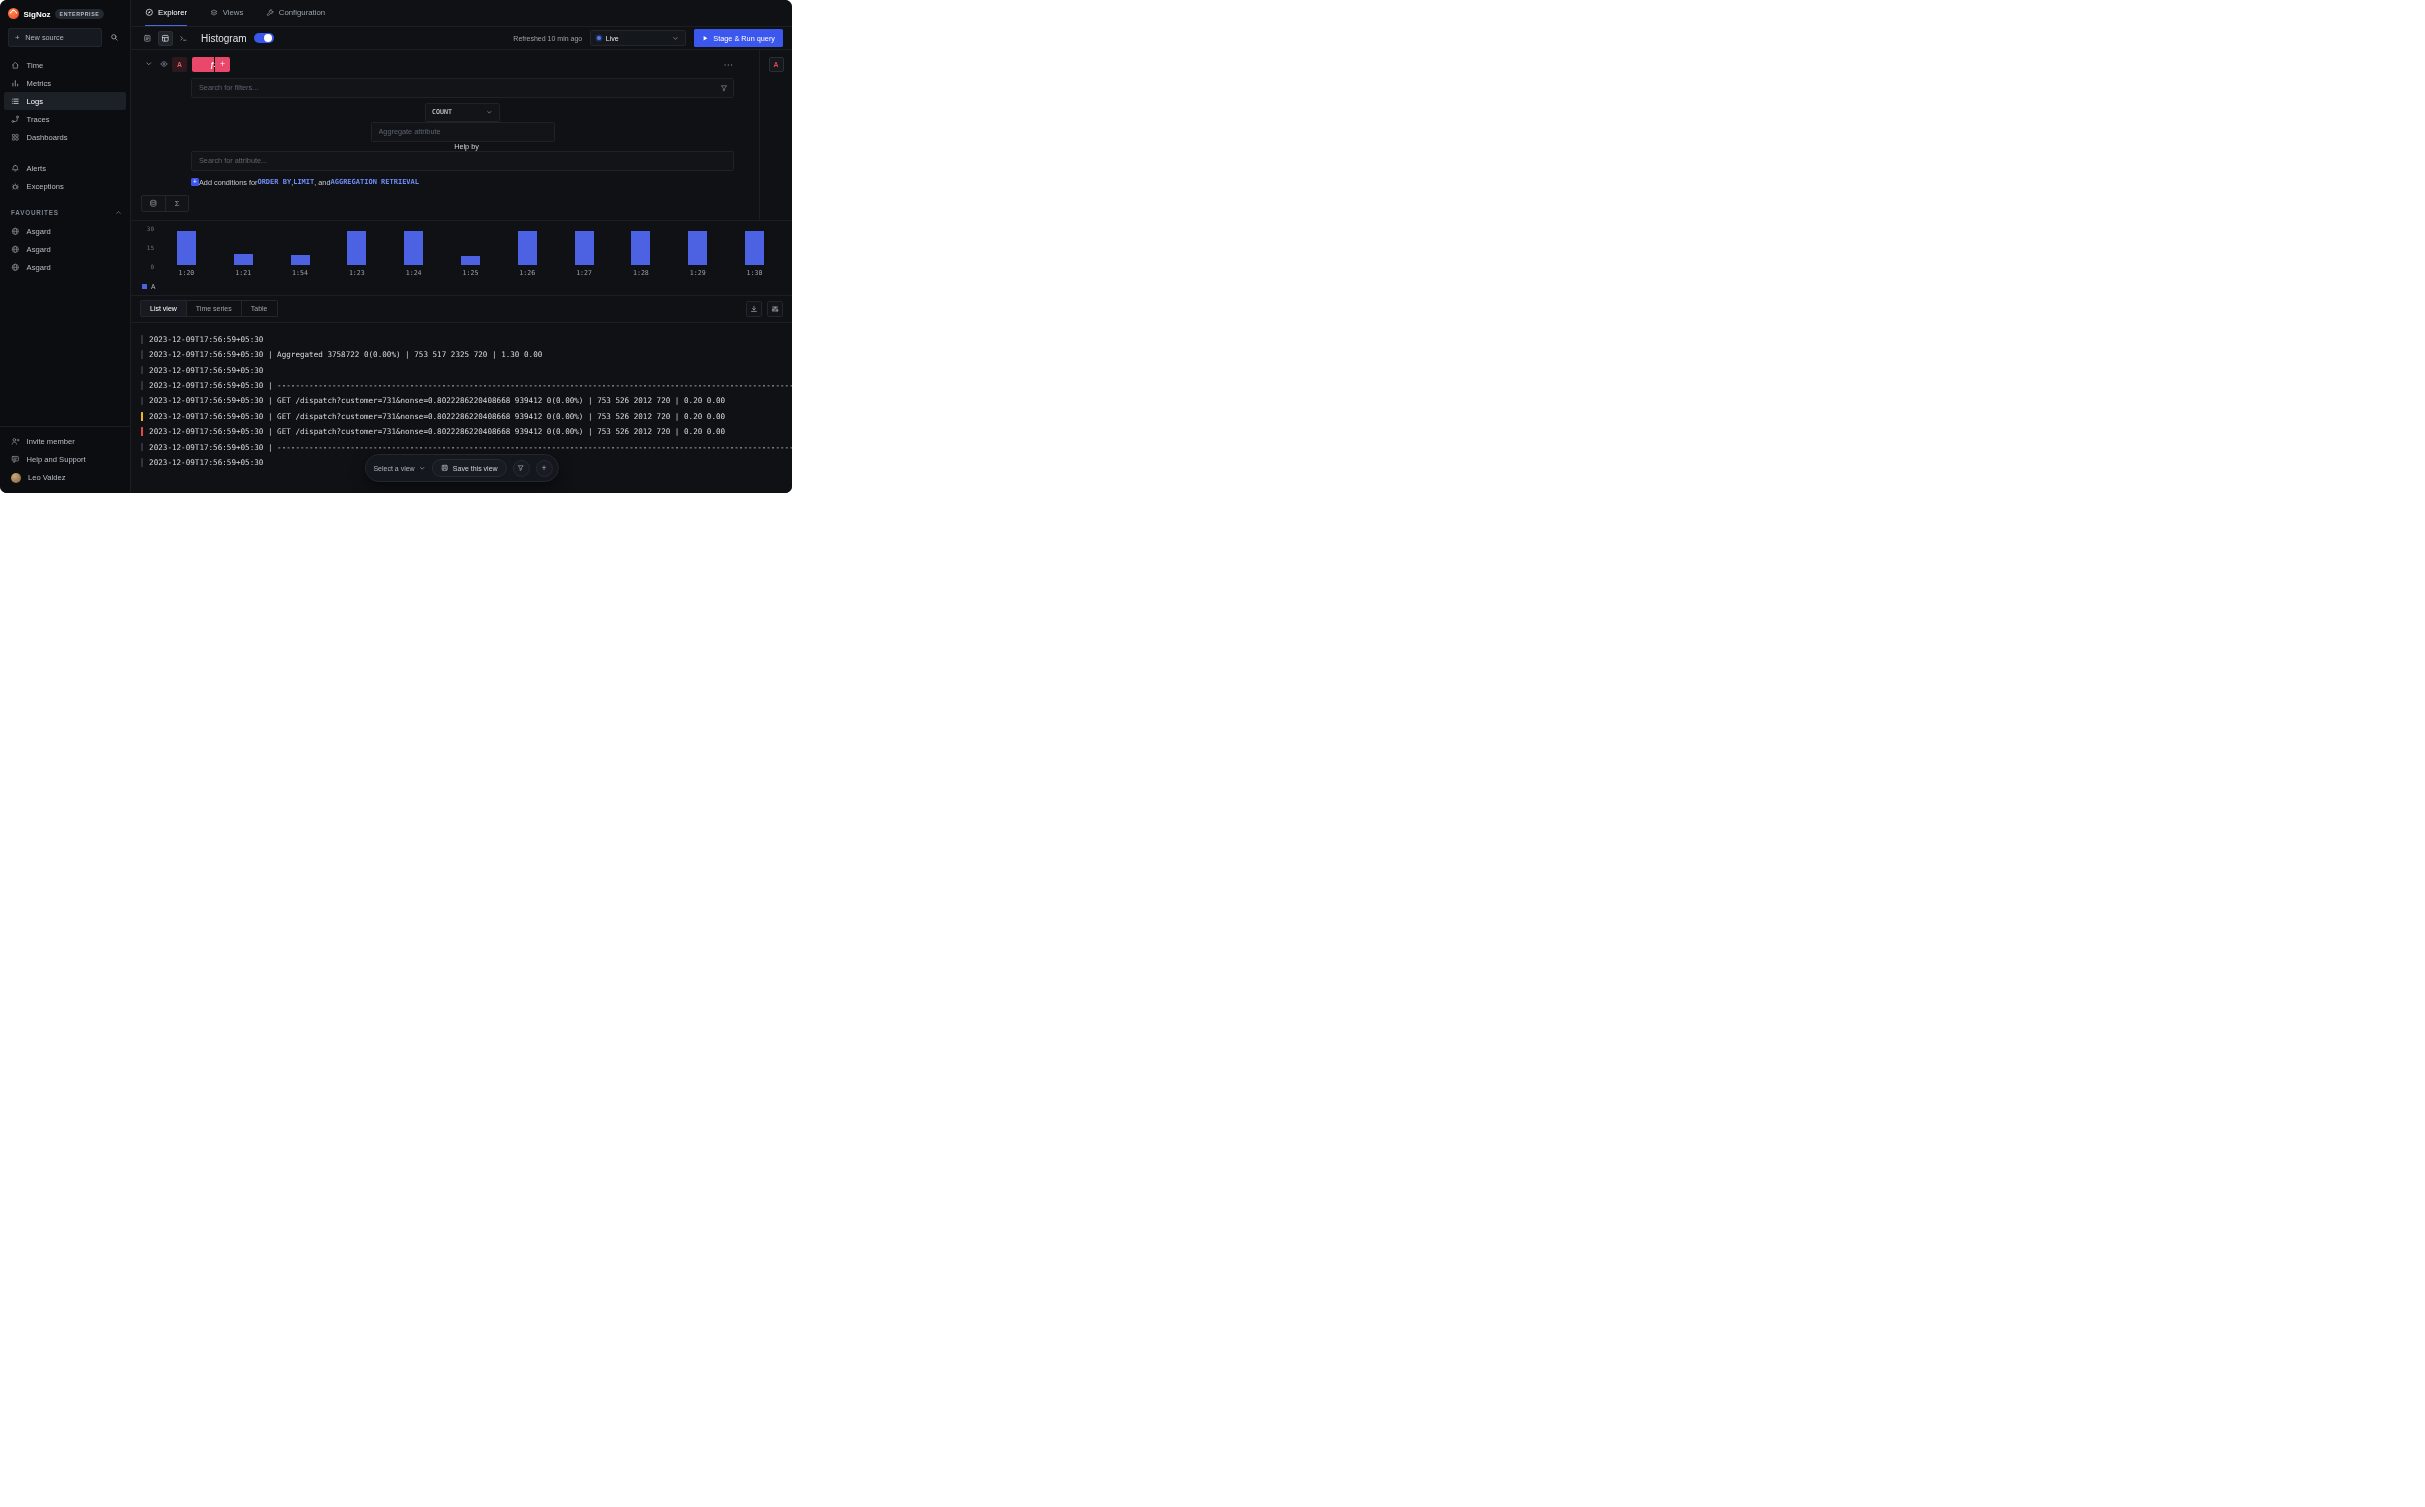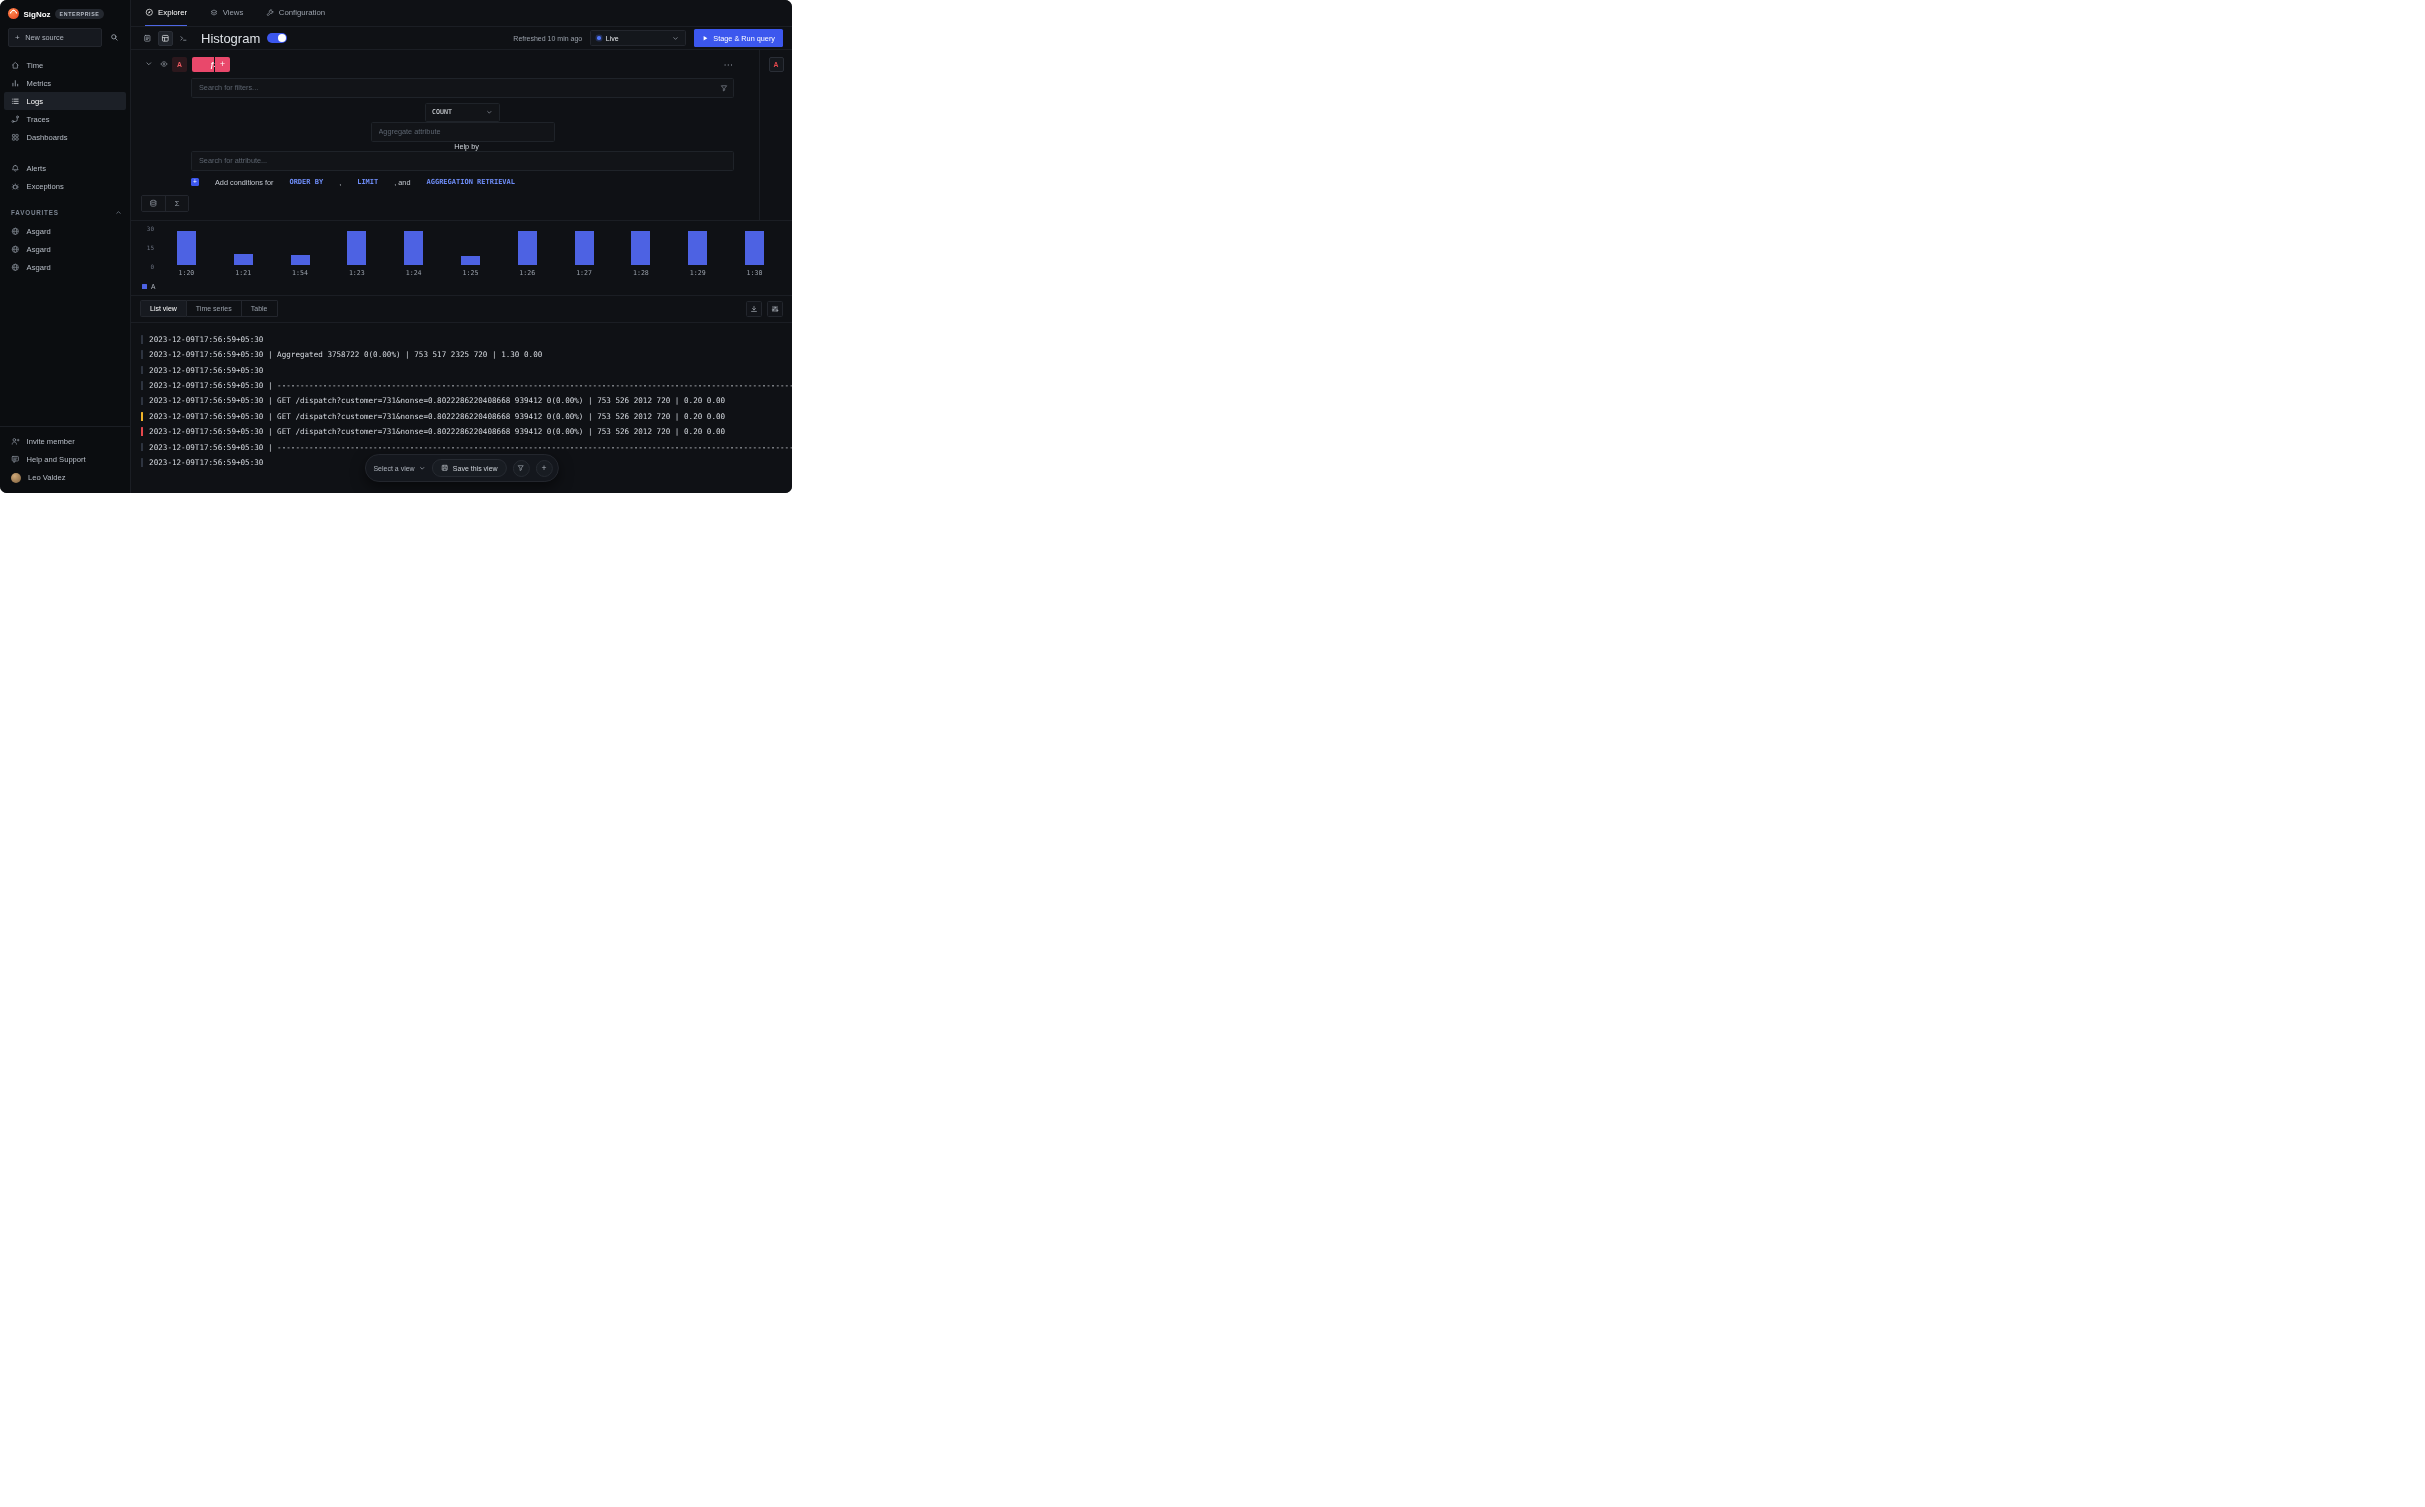--- a/index.html
+++ b/index.html
@@ -32,21 +32,21 @@
   .main { flex:1; display:flex; flex-direction:column; position:relative; background:#0f1115; min-width:0; }
 
   .topnav { display:flex; align-items:center; gap:23px; padding:0 14px; height:27px; border-bottom:0.5px solid #1b1e24; flex:none; }
   .top-tab { display:flex; align-items:center; gap:4.5px; height:100%; color:#9aa1ab; font-size:7.8px; cursor:pointer; border-bottom:1px solid transparent; }
   .top-tab.active { color:#ffffff; border-bottom-color:#4e67e5; }
   .top-tab svg { stroke:currentColor; }
 
   .toolbar { display:flex; align-items:center; height:23px; padding:0 9px; border-bottom:0.5px solid #1b1e24; gap:3px; flex:none; }
   .tool-btn { width:15px; height:15px; display:flex; align-items:center; justify-content:center; border-radius:2px; color:#9aa1ab; cursor:pointer; border:0.5px solid transparent; background:transparent; }
   .tool-btn.selected { background:#1f232a; color:#e6e8eb; border:0.5px solid #2a2e36; }
-  .histogram-label { color:#dfe3e8; font-size:13px; margin-left:7px; }
+  .histogram-label { color:#dfe3e8; font-size:10px; margin-left:7px; }
   .toggle { width:20px; height:10.6px; border-radius:6px; background:#3c57ee; position:relative; cursor:pointer; margin-left:4px; }
   .toggle::after { content:""; position:absolute; right:1.3px; top:1.3px; width:8px; height:8px; border-radius:50%; background:#ffffff; }
   .toolbar-right { margin-left:auto; display:flex; align-items:center; gap:8px; }
   .refreshed { color:#9aa1ab; font-size:7px; }
   .live-select { display:flex; align-items:center; gap:5px; background:#14171c; border:0.5px solid #23262d; border-radius:1.5px; padding:3.5px 6px; width:96px; color:#e6e8eb; font-size:7px; cursor:pointer; }
   .live-dot { width:3.5px; height:3.5px; border-radius:50%; background:#4e74f8; box-shadow:0 0 0 1.5px rgba(78,116,248,.25); flex:none; }
   .live-chevron { margin-left:auto; color:#9aa1ab; }
   .run-btn { display:flex; align-items:center; gap:4.5px; background:#3c57ee; color:#fff; font-size:7.3px; border:none; border-radius:1.5px; padding:4.5px 8px; cursor:pointer; }
 
   
@@ -63,21 +63,21 @@
   .dots-btn { margin-left:auto; color:#9aa1ab; font-size:9.6px; letter-spacing:1px; cursor:pointer; background:none; border:none; }
   .query-row2 { margin:6px 0 0 50px; position:relative; }
   .q-input { width:100%; background:#121418; border:0.5px solid #1f2329; border-radius:1.5px; color:#e6e8eb; font-size:7.3px; padding:4.5px 20px 4.5px 7px; outline:none; }
   .q-input::placeholder { color:#5d6570; }
   .input-funnel { position:absolute; right:6px; top:50%; transform:translateY(-50%); color:#8f96a1; display:flex; }
   .query-row3 { margin:5px 0 0 50px; display:flex; align-items:center;flex-direction:column; }
   .count-select { display:flex; align-items:center; justify-content:space-between; width:75px; background:#121418; border:0.5px solid #1f2329; border-radius:1.5px; color:#dfe3e8; font-size:6.6px; padding:4.5px 6px; font-family:"DejaVu Sans Mono", monospace; cursor:pointer; flex:none; }
   .agg-input { width:184px; padding-right:7px; flex:none; }
   .groupby-label { color:#cfd4da; font-size:7.3px; margin:0 5px 0 13px; flex:none; }
   .attr-input { flex:1; padding-right:7px; }
-  .query-row4 { margin:7px 0 0 50px; display:flex; align-items:center; gap:16px; font-size:7.3px; color:#c6cbd2; }
+  .query-row4 { margin:7px 0 0 50px; display:flex; align-items:center; gap:0; font-size:7.3px; color:#c6cbd2; }
   .add-cond-icon { width:8px; height:8px; background:#3c57ee; border-radius:1.5px; color:#fff; display:flex; align-items:center; justify-content:center; font-size:6.6px; line-height:1; flex:none; }
   .code-word { font-family:"DejaVu Sans Mono", monospace; color:#6f8ef9; font-size:7px; font-weight:600; }
   .query-row5 { margin-top:8px; display:flex; }
   .io-group { display:flex; border:0.5px solid #23262d; border-radius:2px; overflow:hidden; }
   .io-btn { width:23px; height:15px; display:flex; align-items:center; justify-content:center; color:#9aa1ab; background:#121418; cursor:pointer; border:none; font-size:7.6px; }
   .io-btn + .io-btn { border-left:0.5px solid #23262d; }
 
   
   .chart-section { padding:8px 7px 4px 10px; border-bottom:0.5px solid #1b1e24; flex:none; }
   .chart-wrap { display:flex; }

